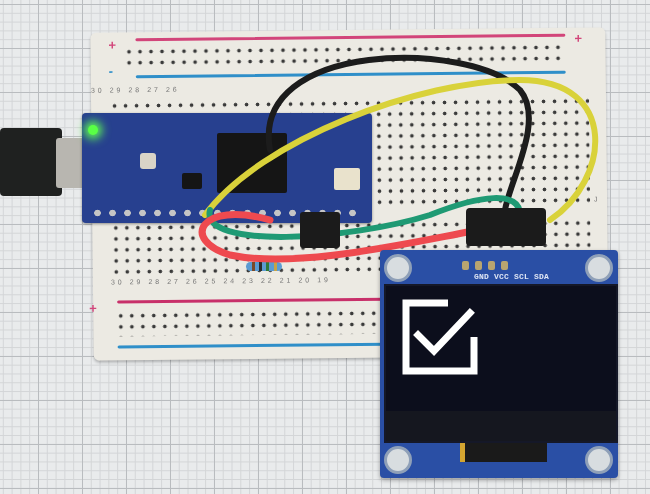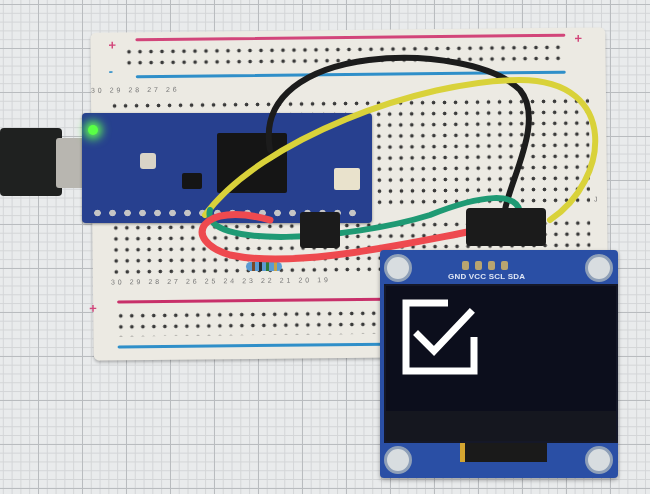--- a/index.html
+++ b/index.html
@@ -91,21 +91,21 @@
 </svg>
 
 <div class="abs oled">
   <div class="abs mount" style="left:4px;top:4px;"></div>
   <div class="abs mount" style="left:205px;top:4px;"></div>
   <div class="abs mount" style="left:4px;top:196px;"></div>
   <div class="abs mount" style="left:205px;top:196px;"></div>
   <div class="abs" style="left:82px;top:6px;">
     <span class="header-pin"></span><span class="header-pin"></span><span class="header-pin"></span><span class="header-pin"></span>
   </div>
-  <div class="abs pinlabel" style="left:68px;top:22px;">
+  <div class="abs pinlabel" style="left:94px;top:22px;font-family:Liberation Mono, monospace;">
     <span>GND</span>
     <span>VCC</span>
     <span>SCL</span>
     <span>SDA</span>
   </div>
   <div class="abs" style="left:80px;top:190px;width:82px;height:22px;background:#1a1a1a;border-left:5px solid #d4a530;"></div>
 </div>
 <div class="abs screen">
   <div class="abs" style="left:0;top:125px;width:230px;height:30px;background:#15171f;"></div>
 </div>

